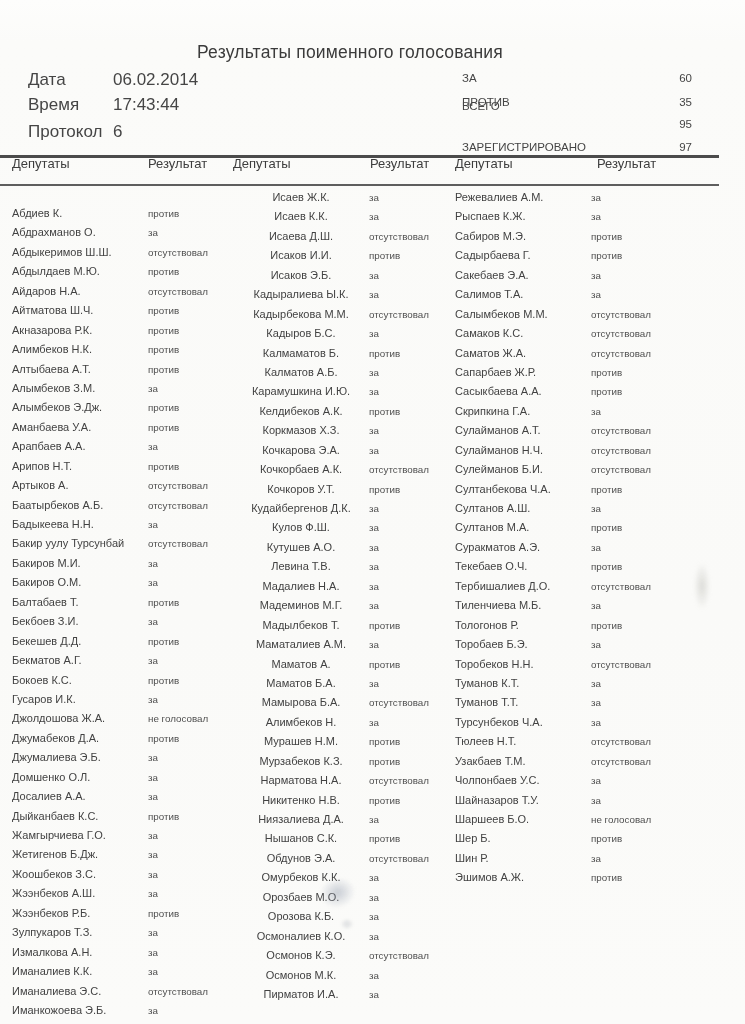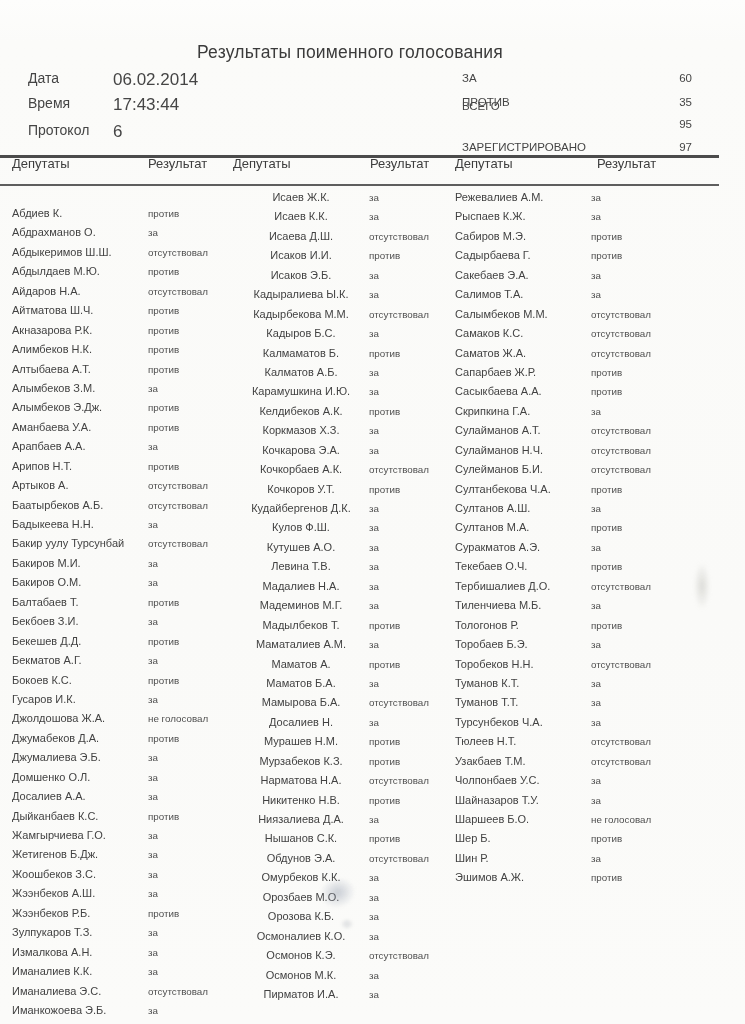--- a/index.html
+++ b/index.html
@@ -10,21 +10,21 @@
     overflow:hidden;
   }
   .page{
     position:relative;width:745px;height:1024px;
     background:linear-gradient(180deg,#fdfdfc 0%, #fbfbf9 4%, #fafaf8 60%, #fbfbf9 100%);
   }
   .title{
     position:absolute;top:42px;left:0;width:700px;
     text-align:center;font-size:17.5px;color:#3b3b3b;letter-spacing:.2px;
   }
-  .meta-label{position:absolute;font-size:14px;color:#454545;}
+  .meta-label{position:absolute;font-size:17px;color:#454545;}
   .meta-value{position:absolute;font-size:17px;color:#454545;}
   .tot-label{position:absolute;left:462px;font-size:11.5px;color:#454545;}
   .tot-value{position:absolute;left:462px;width:230px;text-align:right;font-size:11.5px;color:#454545;}
   .rule-thick{
     position:absolute;top:155px;left:0;width:719px;height:3px;background:#4b4b4b;
   }
   .rule-thin{
     position:absolute;top:184px;left:0;width:719px;height:2px;background:#5e5e5e;
   }
   .th{position:absolute;top:156px;font-size:13px;color:#3d3d3d;}
@@ -354,21 +354,21 @@
       </div>
       <div class="row">
         <span class="dep">Маматов Б.А.</span>
         <span class="res">за</span>
       </div>
       <div class="row">
         <span class="dep">Мамырова Б.А.</span>
         <span class="res">отсутствовал</span>
       </div>
       <div class="row">
-        <span class="dep">Досалиев Н.</span>
+        <span class="dep">Алимбеков Н.</span>
         <span class="res">за</span>
       </div>
       <div class="row">
         <span class="dep">Мурашев Н.М.</span>
         <span class="res">против</span>
       </div>
       <div class="row">
         <span class="dep">Мурзабеков К.З.</span>
         <span class="res">против</span>
       </div>

